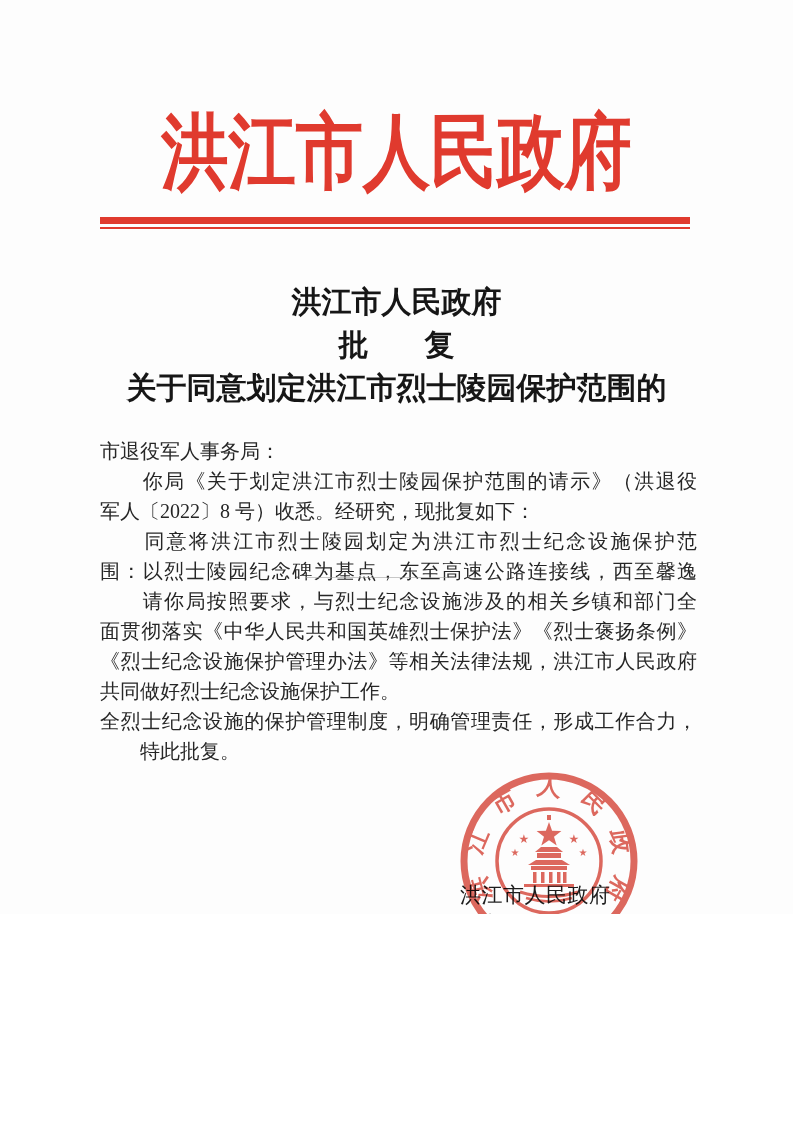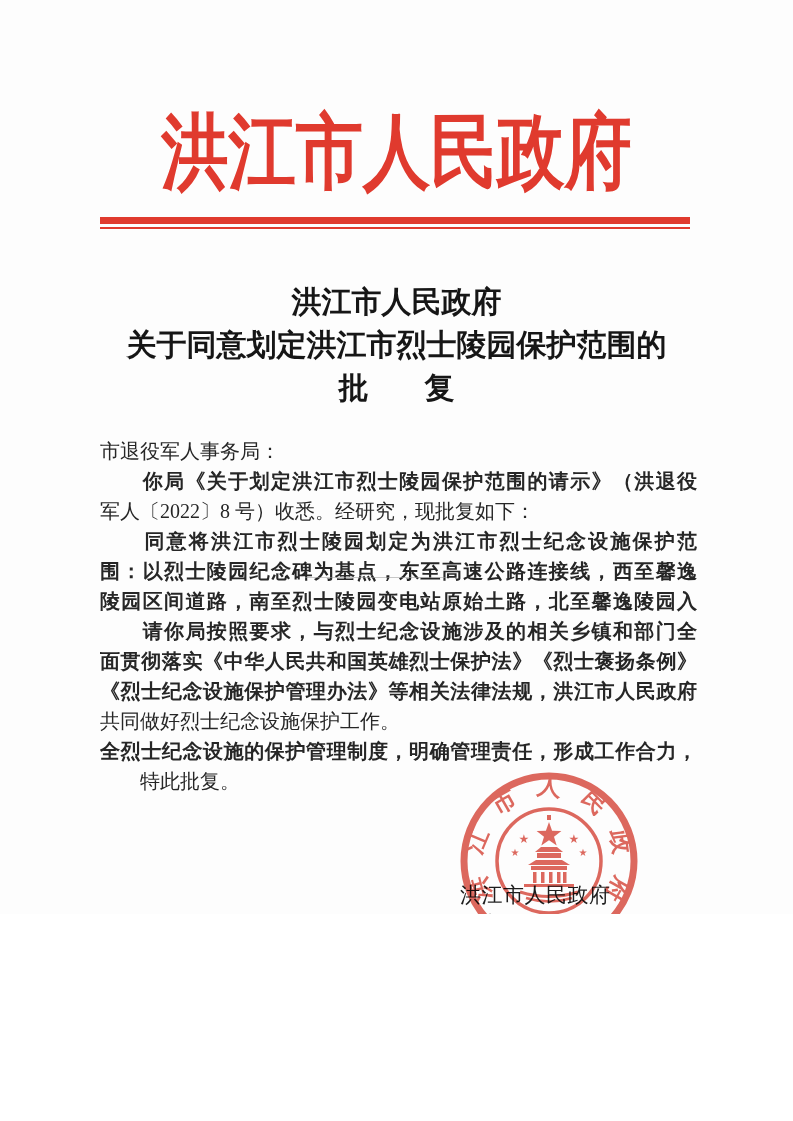--- a/index.html
+++ b/index.html
@@ -41,21 +41,20 @@
   .body-text{
     position:absolute;top:436px;left:100px;width:597px;
     font-size:20px;line-height:30px;color:var(--ink);
     overflow:hidden;
   }
   .body-text .line{white-space:nowrap;}
   .body-text .line.full{
     white-space:normal;
     text-align:justify;
     text-align-last:justify;
-    font-weight:bold;
   }
   
   .sig-name{
     position:absolute;left:460px;top:881px;
     font-size:21px;color:#1d1d1d;letter-spacing:0.5px;white-space:nowrap;
   }
   .sig-date{
     position:absolute;left:452px;top:911px;
     font-size:13px;color:#1d1d1d;letter-spacing:1px;white-space:nowrap;
   }
@@ -77,31 +76,30 @@
 
   <div class="letterhead">洪江市人民政府</div>
 
   <div class="rule-top">
     <div class="thick"></div>
     <div class="thin"></div>
   </div>
 
   <div class="doc-title">
     <div>洪江市人民政府</div>
+    <div><span>批</span><span class="gap"></span><span>复</span></div>
     <div>关于同意划定洪江市烈士陵园保护范围的</div>
-    <div><span>批</span><span class="gap"></span><span>复</span></div>
   </div>
 
   <div class="body-text">
     <div class="line">市退役军人事务局：</div>
     <div class="line full">　　你局《关于划定洪江市烈士陵园保护范围的请示》（洪退役</div>
     <div class="line">军人〔2022〕8 号）收悉。经研究，现批复如下：</div>
     <div class="line full">　　同意将洪江市烈士陵园划定为洪江市烈士纪念设施保护范</div>
     <div class="line full">围：以烈士陵园纪念碑为基点，东至高速公路连接线，西至馨逸</div>
-    <div class="line full">陵园区间道路，南至烈士陵园变电站原始土路，北至馨逸陵园入</div>
     <div class="line full">　　请你局按照要求，与烈士纪念设施涉及的相关乡镇和部门全</div>
     <div class="line full">面贯彻落实《中华人民共和国英雄烈士保护法》《烈士褒扬条例》</div>
     <div class="line full">《烈士纪念设施保护管理办法》等相关法律法规，洪江市人民政府</div>
     <div class="line">共同做好烈士纪念设施保护工作。</div>
     <div class="line full">全烈士纪念设施的保护管理制度，明确管理责任，形成工作合力，</div>
     <div class="line">　　特此批复。</div>
   </div>
 
   <div class="artifact"></div>
 

